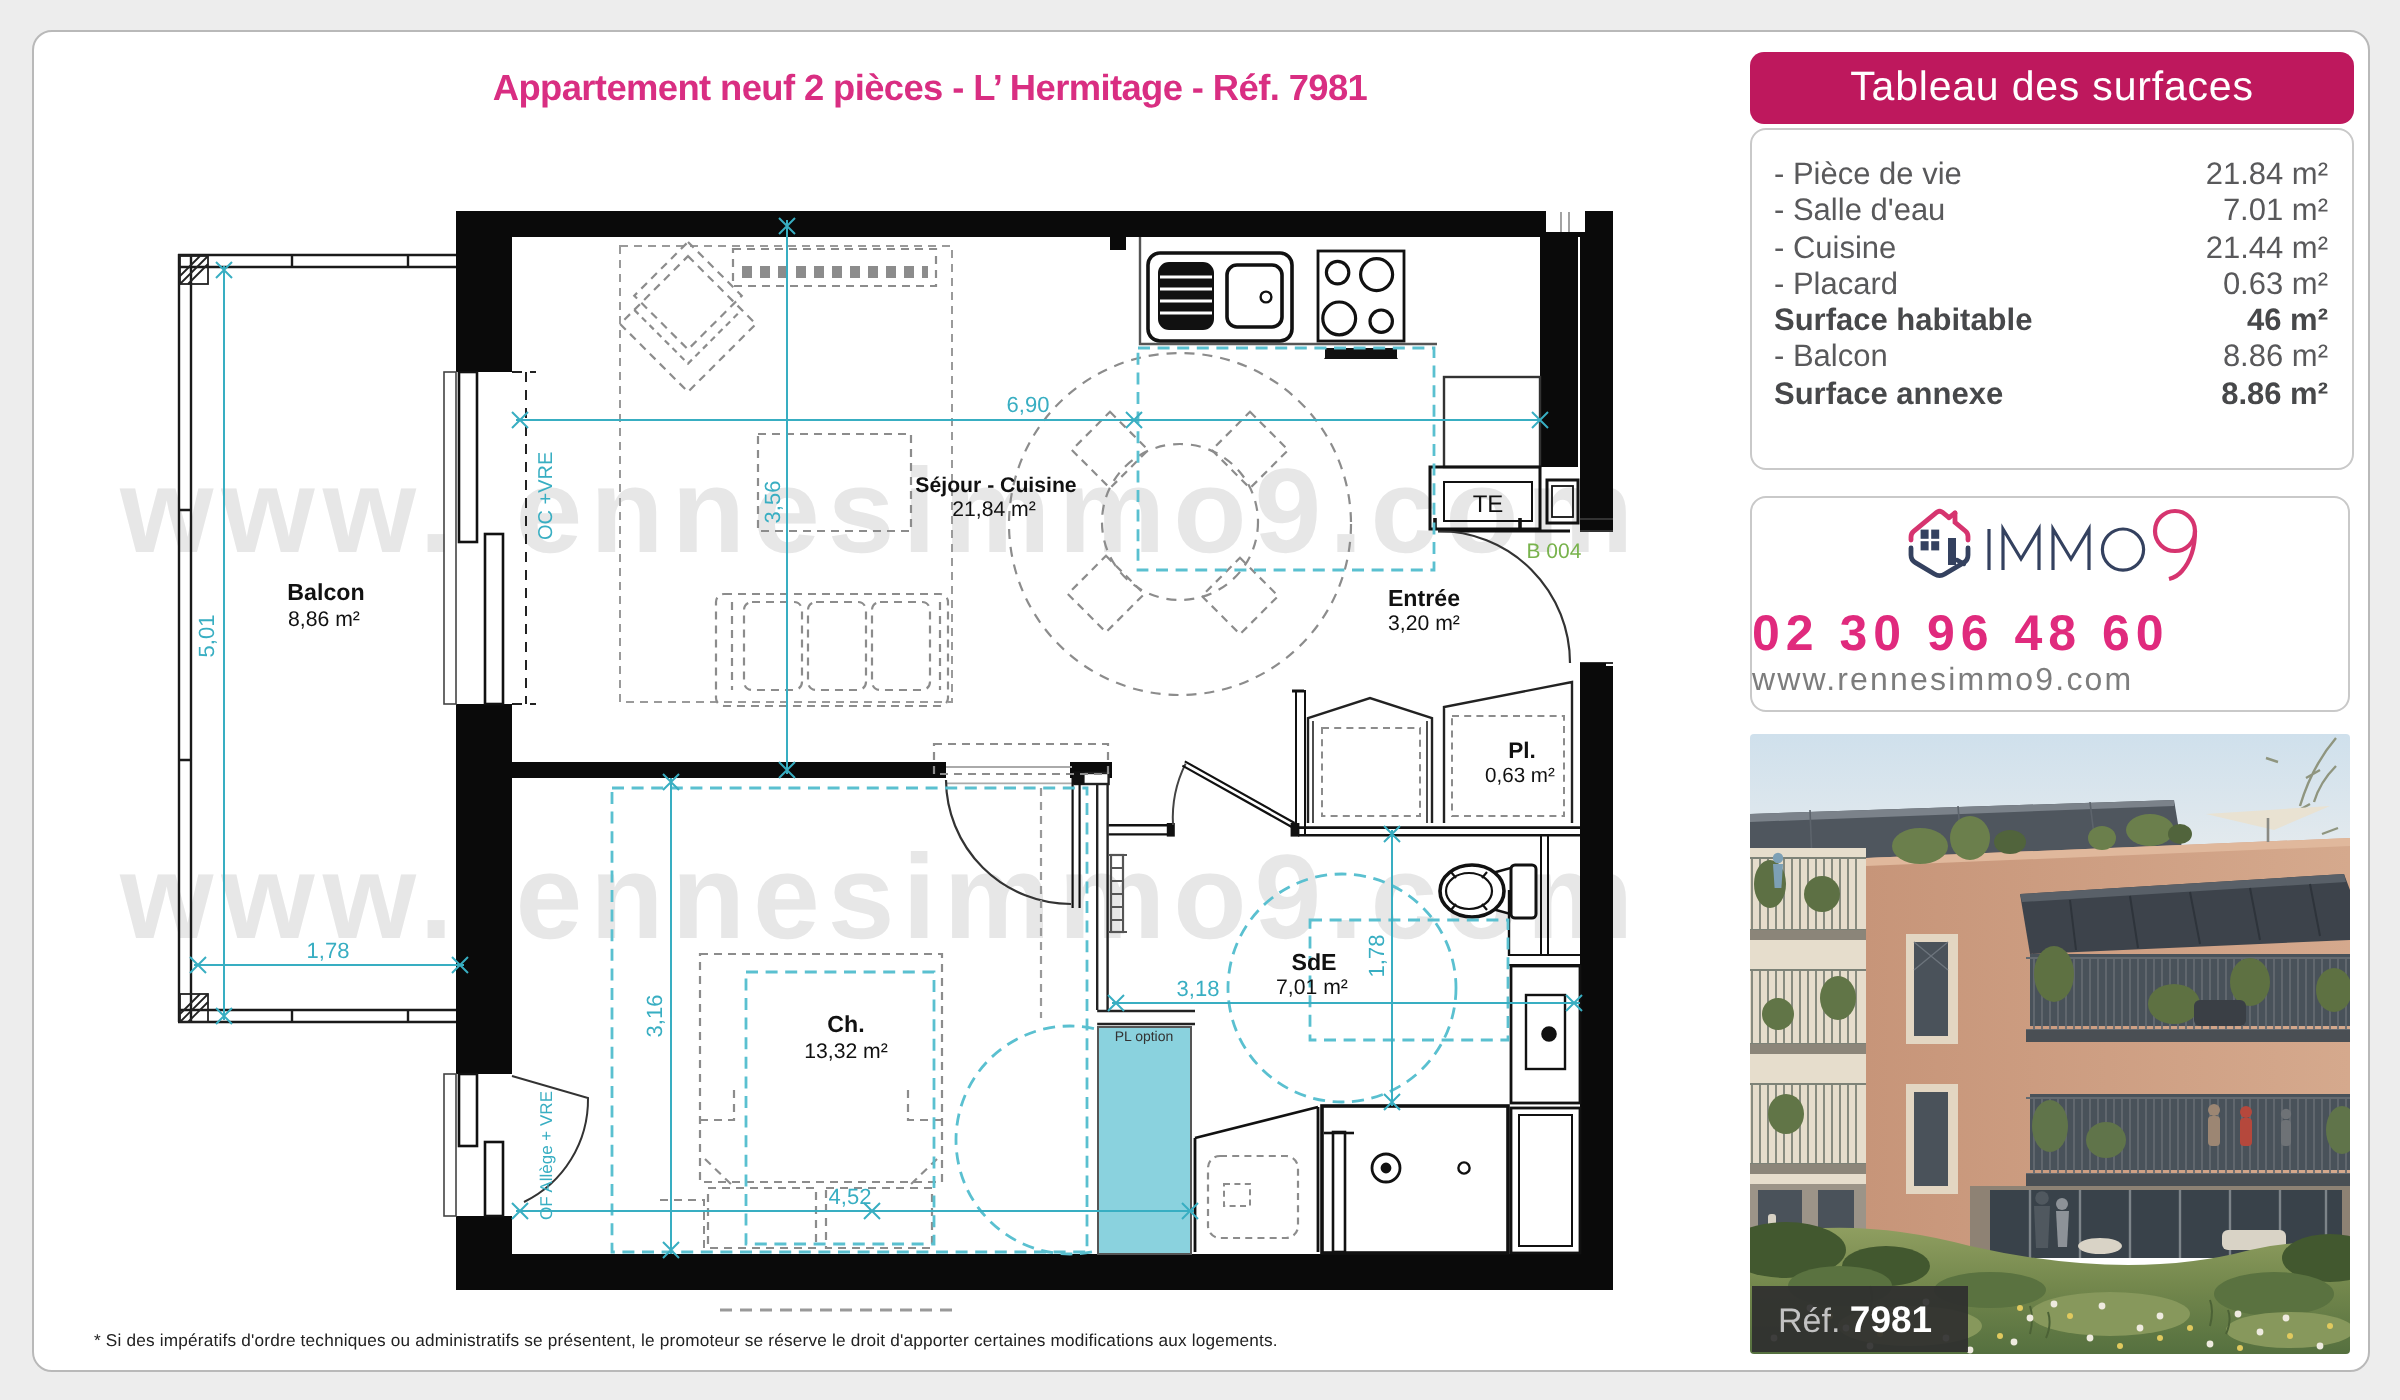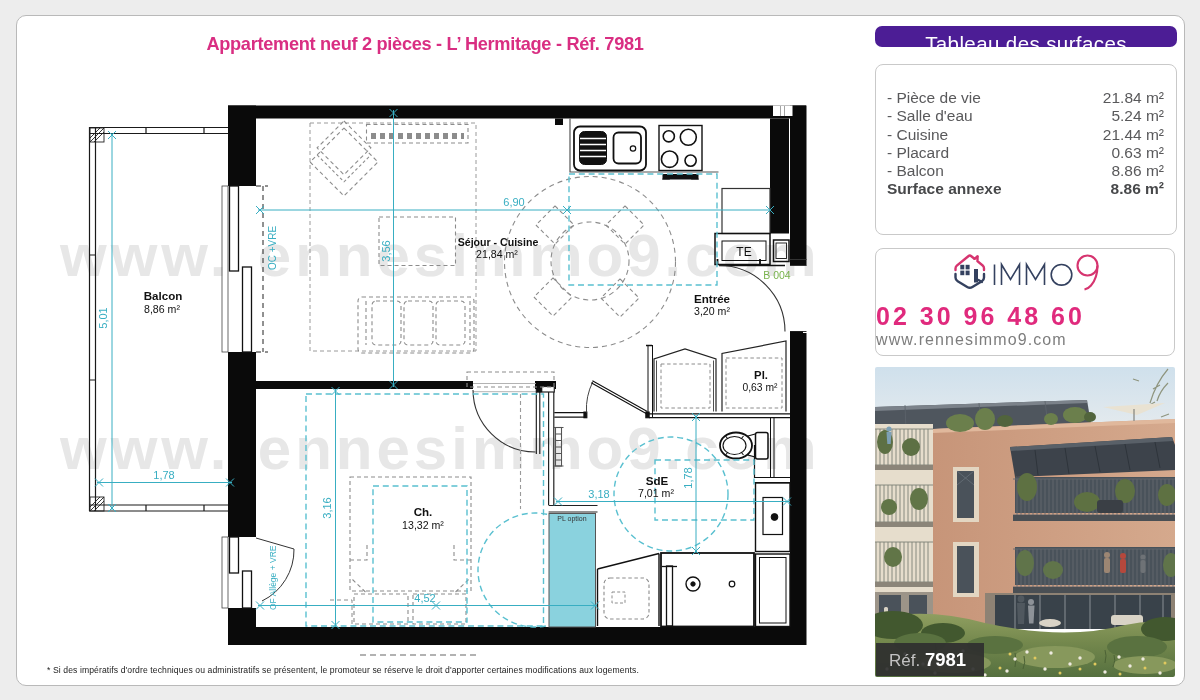--- a/index.html
+++ b/index.html
@@ -1,23 +1,23 @@
 <!DOCTYPE html>
 <html lang="fr"><head>
 <meta charset="utf-8">
 <title>Appartement neuf 2 pièces - L' Hermitage</title>
 <style>
   html,body{margin:0;padding:0;}
   body{width:1200px;height:700px;background:#ededed;font-family:"Liberation Sans",sans-serif;position:relative;overflow:hidden;}
   #card{position:absolute;left:16px;top:15px;width:1167px;height:669px;background:#fff;border:1px solid #b9b9b9;border-radius:10px;}
-  #title{position:absolute;left:0;top:34px;width:850px;text-align:center;font-size:18.2px;font-weight:bold;color:#d92e82;letter-spacing:-0.3px;}
+  #title{position:absolute;left:0;top:34px;width:850px;text-align:center;font-size:18.2px;font-weight:bold;color:#d92e82;letter-spacing:-0.3px;padding-left:40px;}
   #plansvg{position:absolute;left:0;top:0;}
   .panel{position:absolute;background:#fff;border:1px solid #c9c9c9;border-radius:8px;box-sizing:border-box;}
-  #tabhead{position:absolute;left:875px;top:26px;width:302px;height:21px;background:#4c1d95;border-radius:7px;color:#fff;font-size:20.5px;text-align:center;line-height:36px;letter-spacing:.4px;}
-  #tabcard{left:875px;top:64px;width:302px;height:171px;padding-top:24px;}
+  #tabhead{position:absolute;left:875px;top:26px;width:302px;height:36px;background:#be185d;border-radius:7px;color:#fff;font-size:20.5px;text-align:center;line-height:36px;letter-spacing:.4px;}
+  #tabcard{left:875px;top:64px;width:302px;height:171px;padding-top:14px;}
   .row{height:18.3px;font-size:15.5px;color:#59595b;padding:0 12px 0 11px;display:flex;justify-content:space-between;}
   .row b{color:#47484a;}
   #logocard{left:875px;top:248px;width:300px;height:108px;}
   #phone{font-size:25px;font-weight:bold;color:#e02a7d;letter-spacing:3px;margin-top:3px;}
   #weburl{font-size:16px;color:#7d7d7d;letter-spacing:1.1px;margin-top:0px;}
   #photo{position:absolute;left:875px;top:367px;width:300px;height:310px;border-radius:2px;overflow:hidden;}
   #disc{position:absolute;left:47px;top:665px;font-size:8.6px;color:#222;letter-spacing:.1px;}
 </style>
 </head>
 <body>
@@ -387,29 +387,33 @@
 
 <div id="tabhead">Tableau des surfaces</div>
 
 <div id="tabcard" class="panel">
   <div class="row">
       <span>- Pièce de vie</span>
       <span>21.84 m²</span>
     </div>
   <div class="row">
       <span>- Salle d'eau</span>
-      <span>5.24 m²</span>
+      <span>7.01 m²</span>
     </div>
   <div class="row">
       <span>- Cuisine</span>
       <span>21.44 m²</span>
     </div>
   <div class="row">
       <span>- Placard</span>
       <span>0.63 m²</span>
+    </div>
+  <div class="row">
+      <b>Surface habitable</b>
+      <b>46 m²</b>
     </div>
   <div class="row">
       <span>- Balcon</span>
       <span>8.86 m²</span>
     </div>
   <div class="row">
       <b>Surface annexe</b>
       <b>8.86 m²</b>
     </div>
 </div>

